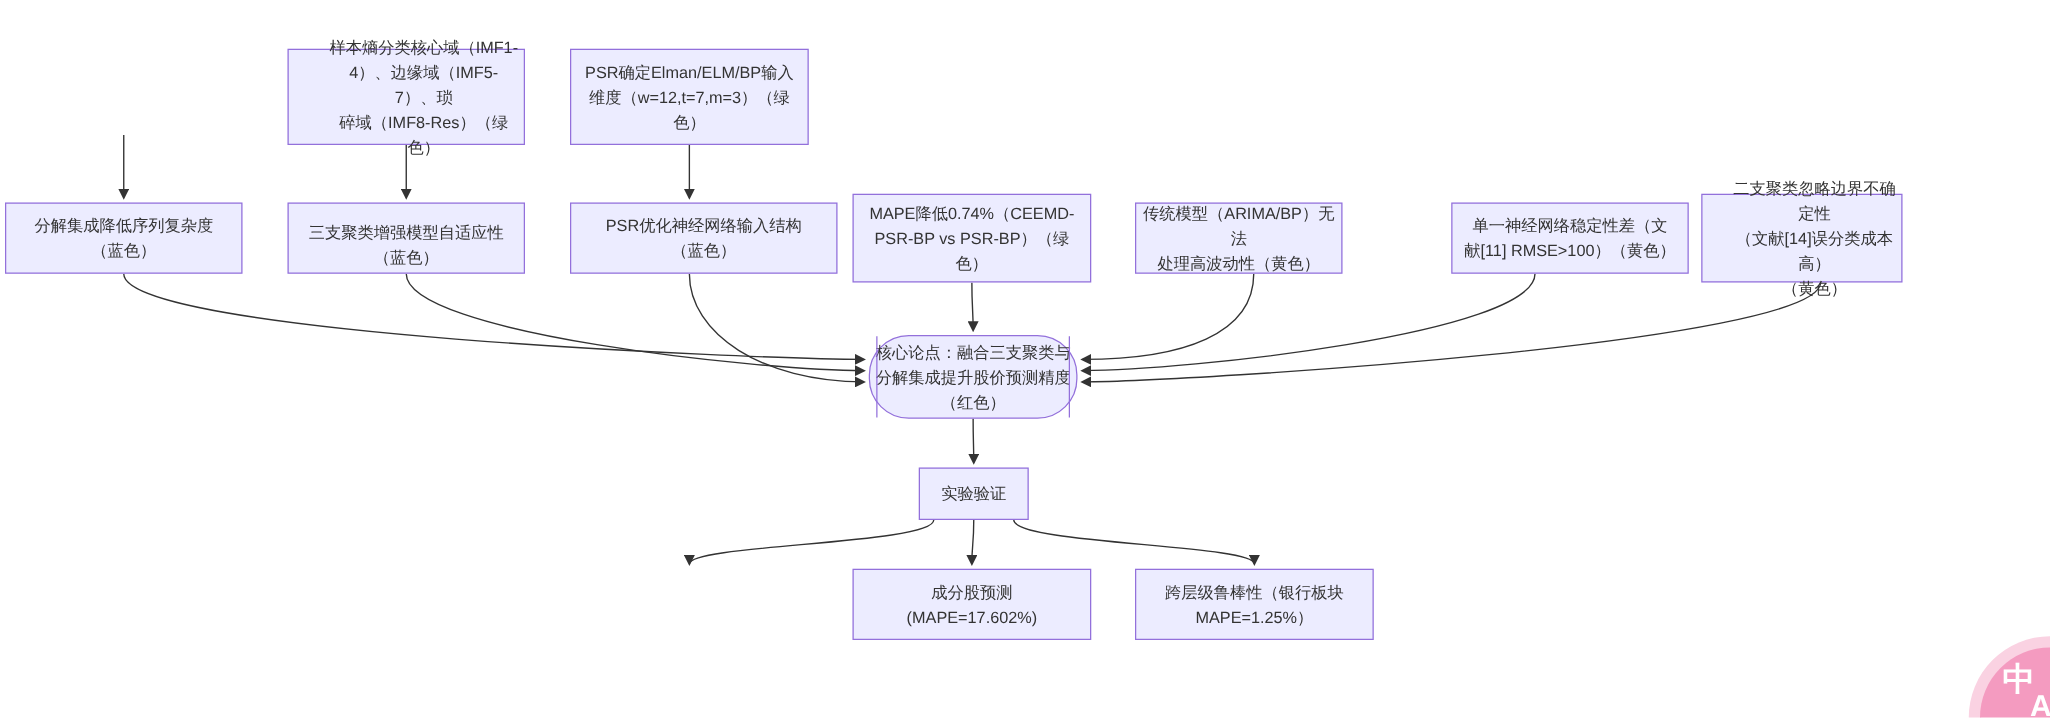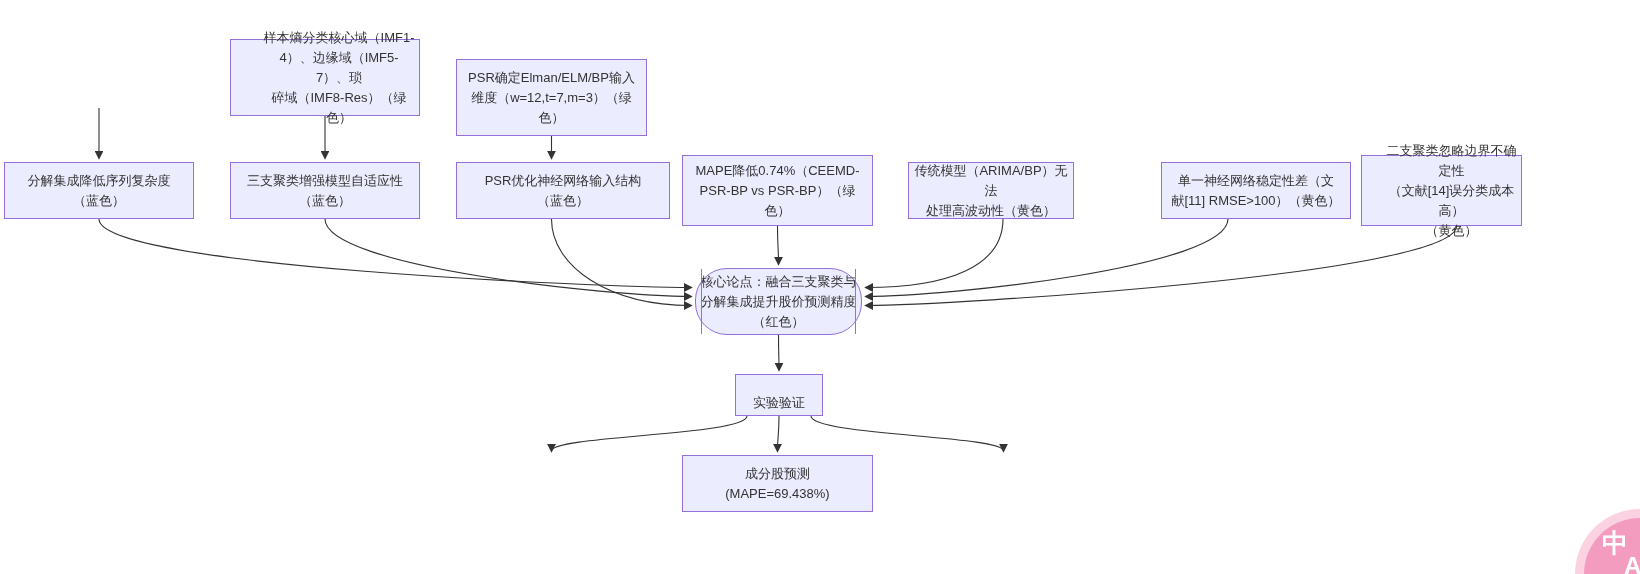--- a/index.html
+++ b/index.html
@@ -103,30 +103,30 @@
 
   <div class="translate-badge">
     <span class="tb-zh">中</span>
     <span class="tb-en">A</span>
   </div>
     <div class="node" style="left: 230px; top: 39px; width: 190px; height: 77px; padding-left: 32px;">
       <span class="node-label">样本熵分类核心域（IMF1-
 4）、边缘域（IMF5-7）、琐
 碎域（IMF8-Res）（绿色）</span>
     </div>
-    <div class="node" style="left: 456px; top: 39px; width: 191px; height: 77px; margin-top: 20px;">
+    <div class="node" style="left: 456px; top: 39px; width: 191px; height: 77px;">
       <span class="node-label">PSR确定Elman/ELM/BP输入
 维度（w=12,t=7,m=3）（绿
 色）</span>
     </div>
     <div class="node" style="left: 4px; top: 162px; width: 190px; height: 57px;">
       <span class="node-label">分解集成降低序列复杂度
 （蓝色）</span>
     </div>
-    <div class="node" style="left: 230px; top: 162px; width: 190px; height: 57px;">
+    <div class="node" style="left: 230px; top: 162px; width: 190px; height: 57px; align-items: flex-end;">
       <span class="node-label">三支聚类增强模型自适应性
 （蓝色）</span>
     </div>
     <div class="node" style="left: 456px; top: 162px; width: 214px; height: 57px;">
       <span class="node-label">PSR优化神经网络输入结构
 （蓝色）</span>
     </div>
     <div class="node" style="left: 682px; top: 155px; width: 191px; height: 71px;">
       <span class="node-label">MAPE降低0.74%（CEEMD-
 PSR-BP vs PSR-BP）（绿
@@ -143,20 +143,24 @@
     <div class="node" style="left: 1361px; top: 155px; width: 161px; height: 71px; padding-left: 24px;">
       <span class="node-label">二支聚类忽略边界不确定性
 （文献[14]误分类成本高）
 （黄色）</span>
     </div>
     <div class="node subroutine" style="left: 695px; top: 268px; width: 167px; height: 67px; border-radius: 32px;">
       <span class="node-label">核心论点：融合三支聚类与
 分解集成提升股价预测精度
 （红色）</span>
     </div>
-    <div class="node" style="left: 735px; top: 374px; width: 88px; height: 42px; align-items: flex-end;">
+    <div class="node" style="left: 735px; top: 374px; width: 88px; height: 42px;">
       <span class="node-label">实验验证</span>
     </div>
     <div class="node" style="left: 682px; top: 455px; width: 191px; height: 57px;">
       <span class="node-label">成分股预测
-(MAPE=69.438%)</span>
+(MAPE=17.602%)</span>
+    </div>
+    <div class="node" style="left: 908px; top: 455px; width: 191px; height: 57px;">
+      <span class="node-label">跨层级鲁棒性（银行板块
+MAPE=1.25%）</span>
     </div>
   </div>
 
 </body></html>

